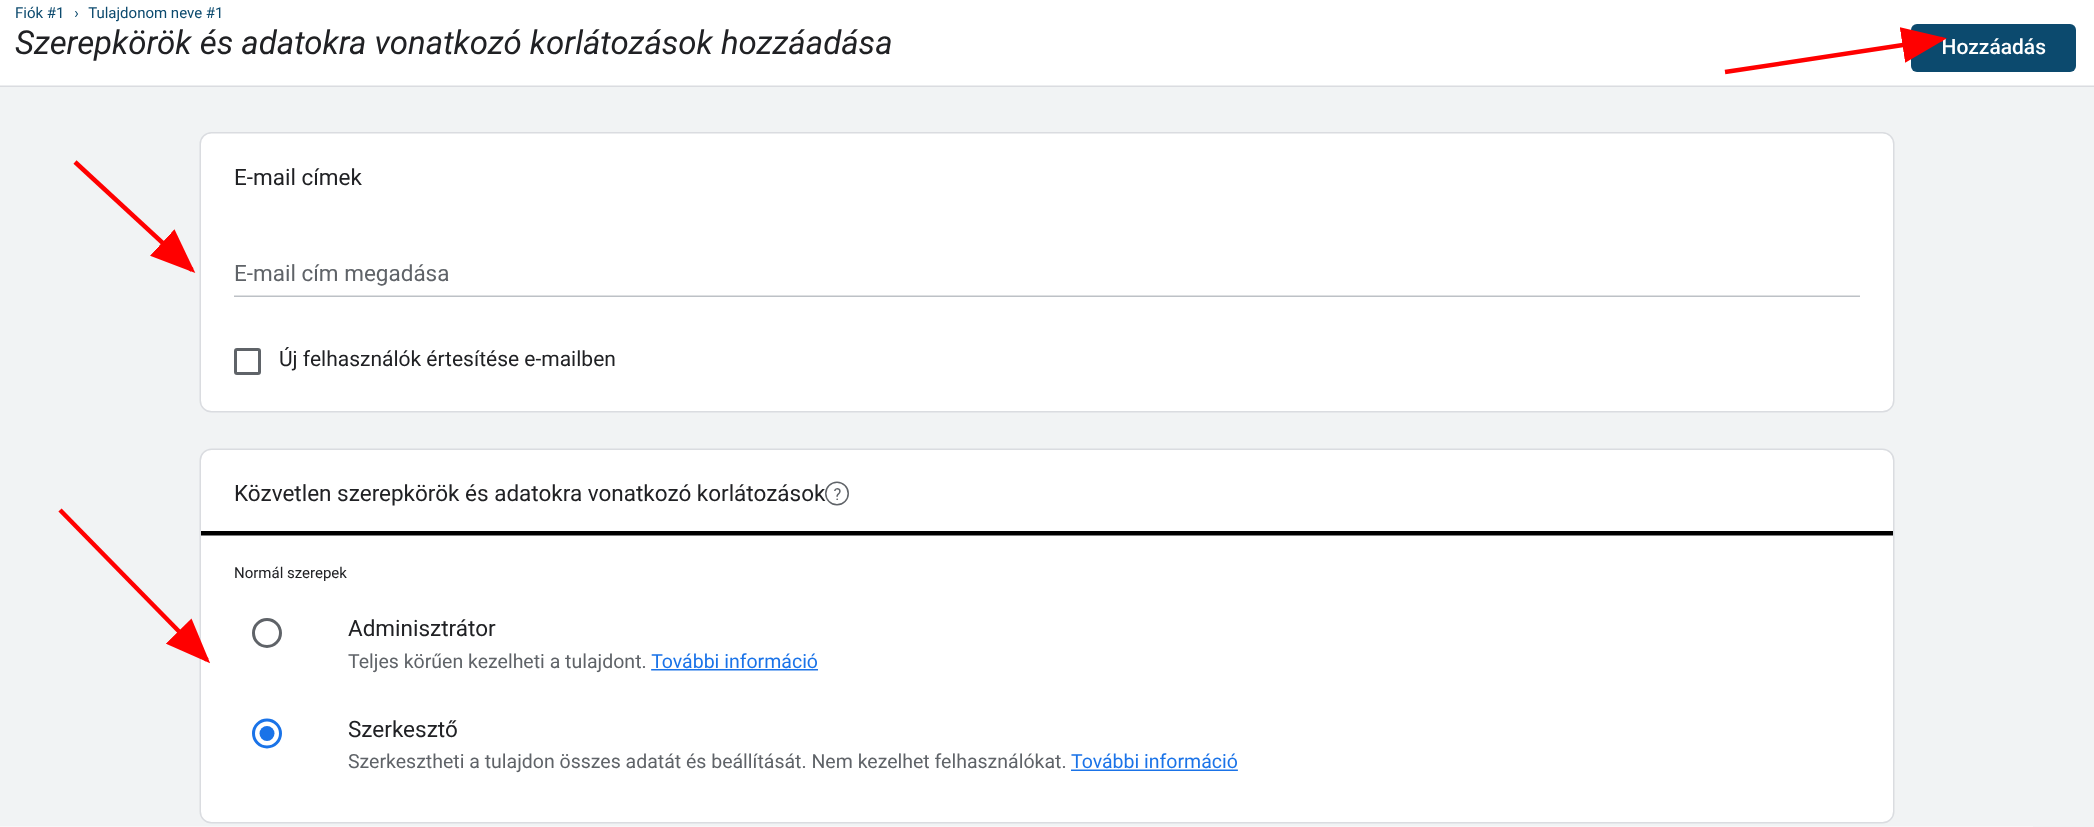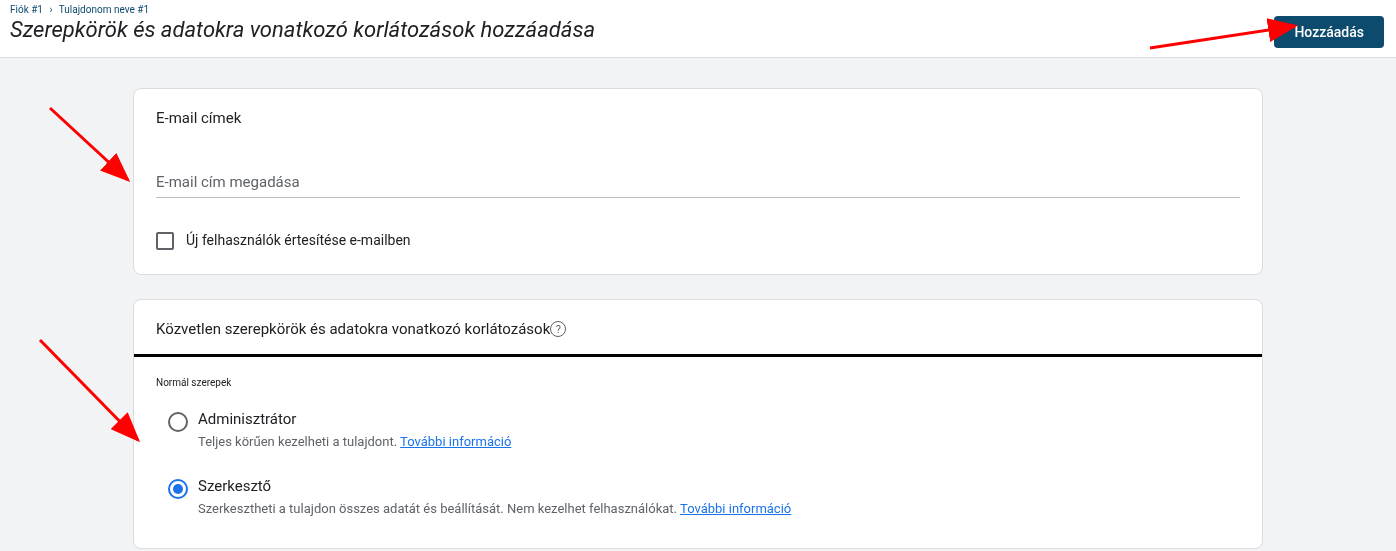--- a/index.html
+++ b/index.html
@@ -119,21 +119,21 @@
   }
   .roles-section { padding: 20px 22px 4px 22px; }
   .roles-subtitle {
     font-size: 10px;
     color: #202124;
     margin-bottom: 22px;
   }
   .role-row {
     display: flex;
     align-items: flex-start;
-    gap: 10px;
+    gap: 44px;
     margin-bottom: 28px;
     padding-left: 12px;
   }
   .radio {
     width: 20px; height: 20px;
     border-radius: 50%;
     position: relative;
     cursor: pointer;
     flex-shrink: 0;
     margin-top: 2px;

